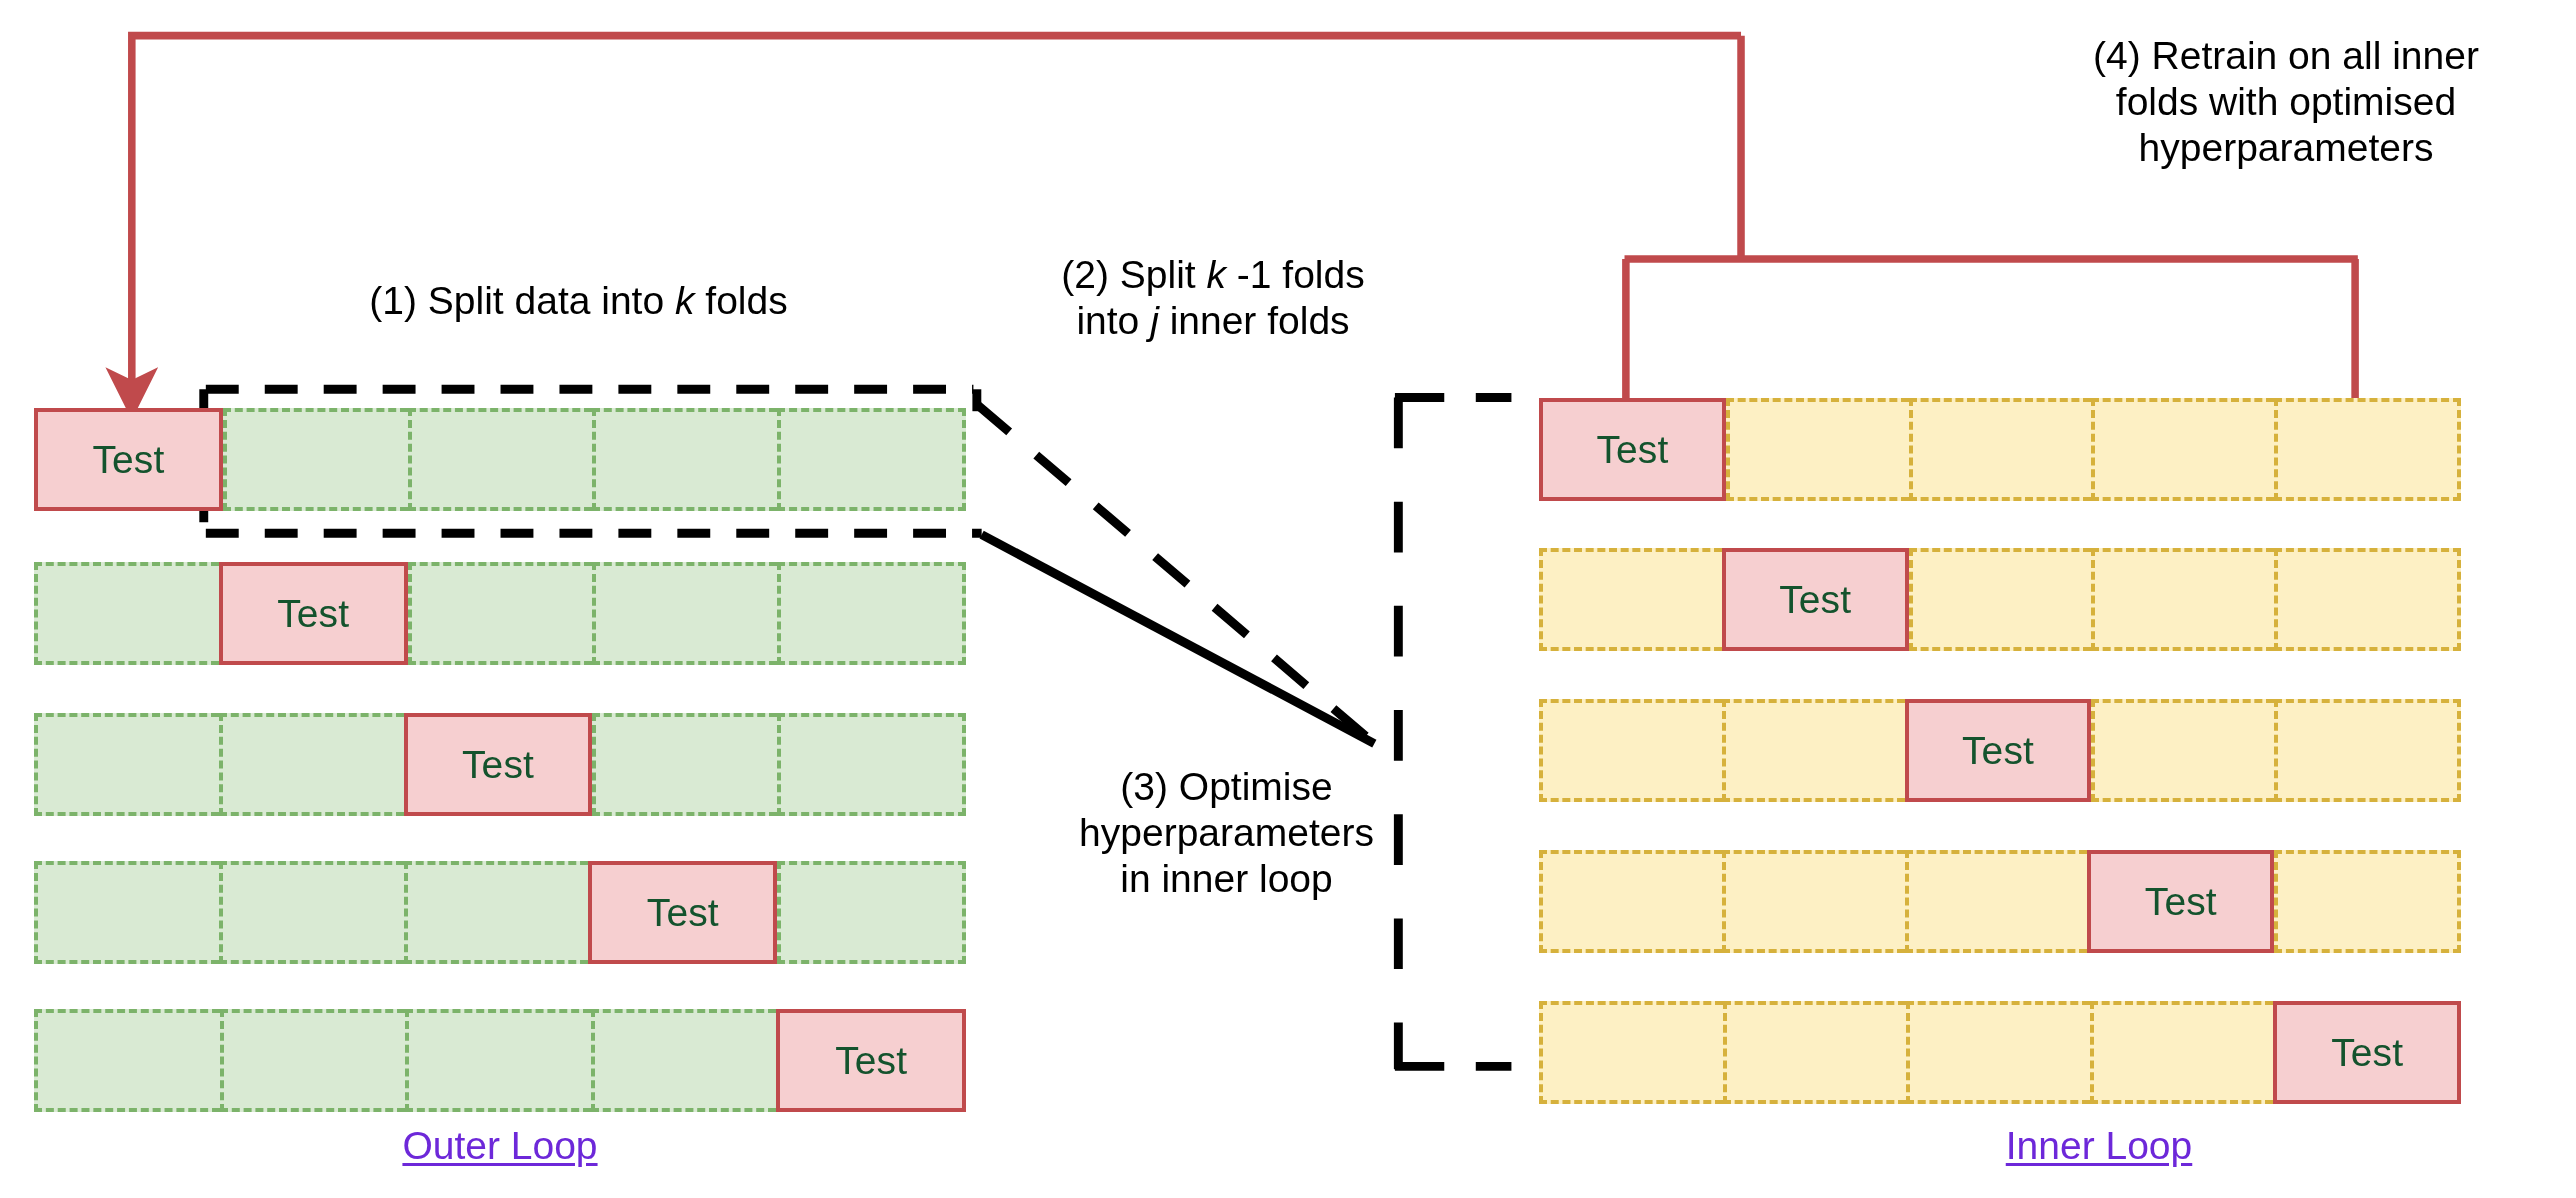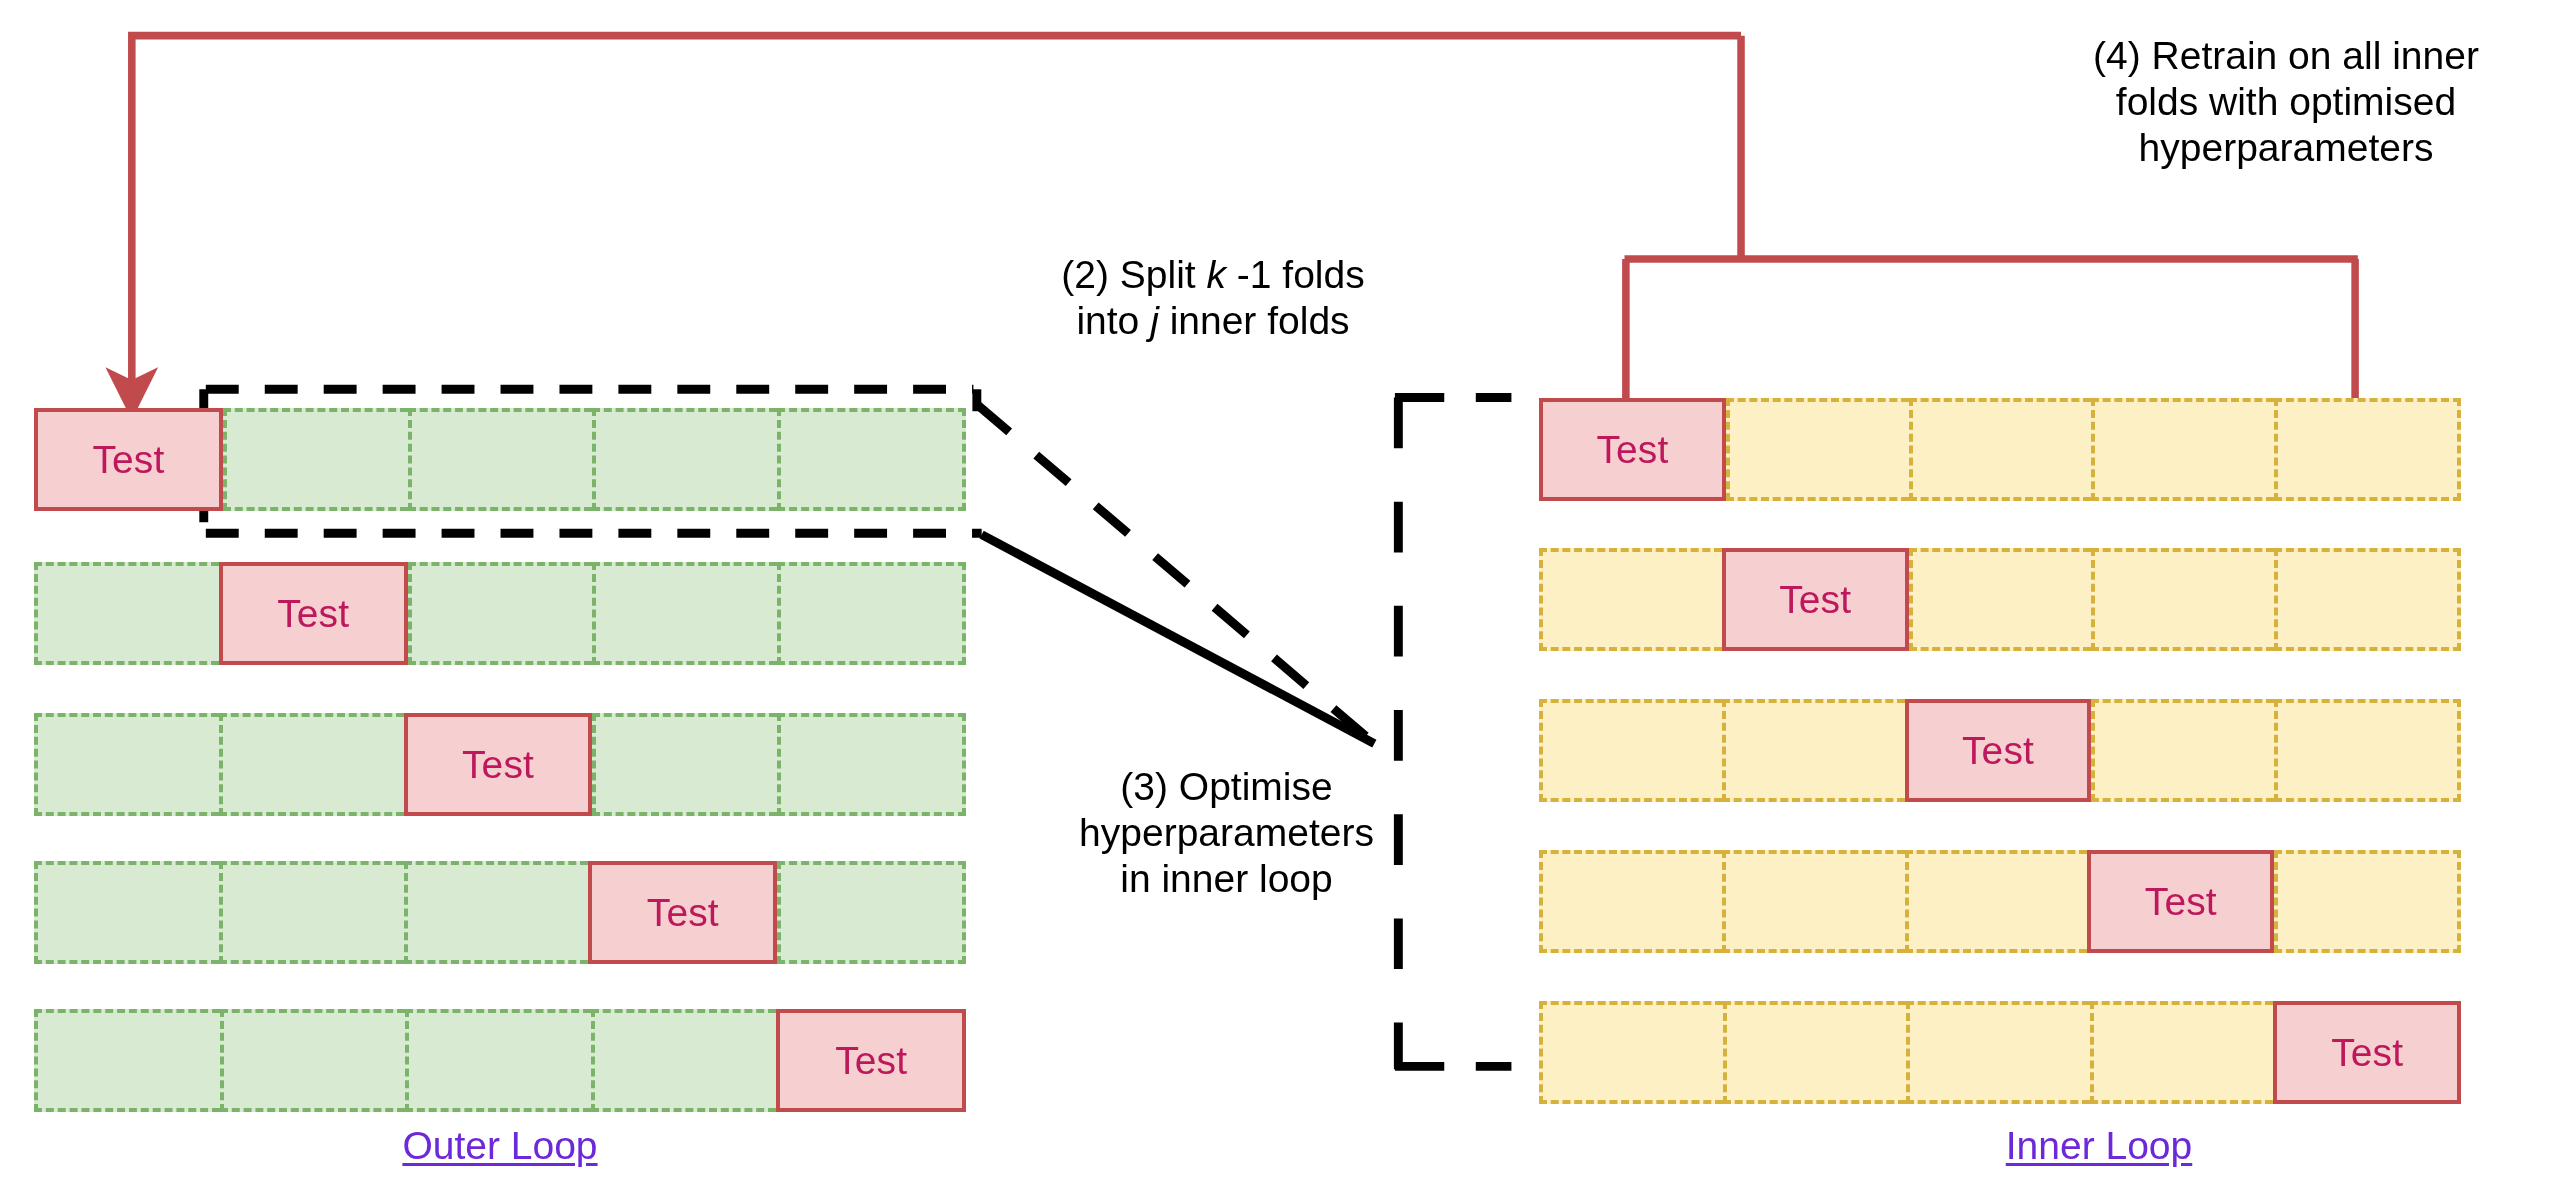--- a/index.html
+++ b/index.html
@@ -43,21 +43,21 @@
   .cell.test{
     background:#f6cfd0 !important;
     border:4.1px solid #c04a4c !important;
     z-index:5;
     display:flex;
     align-items:center;
     justify-content:center;
   }
   .cell.test .test-label{
     font-size:39px;
-    color:#be185d;
+    color:#14532d;
     line-height:1;
     letter-spacing:0.1px;
   }
 
   
   .caption{
     position:absolute;
     color:#000;
     font-size:39px;
     line-height:1.18;
@@ -106,20 +106,21 @@
     <line x1="2035" y1="580" x2="2205" y2="580" stroke="#000" stroke-width="13" stroke-dasharray="72 46"></line>
     <line x1="2040" y1="580" x2="2040" y2="1560" stroke="#000" stroke-width="13" stroke-dasharray="74 78"></line>
     <line x1="2035" y1="1556" x2="2205" y2="1556" stroke="#000" stroke-width="13" stroke-dasharray="72 46"></line>
   </svg>
 
 
   <div class="caption" style="left:2012px;top:33px;width:548px;text-align:center;">(4) Retrain on all inner
 folds with optimised
 hyperparameters</div>
 
+  <div class="caption" style="left:212px;top:278px;width:733px;">(1) Split data into <i>k</i> folds</div>
 
   <div class="caption" style="left:973px;top:252px;width:480px;"><span>(2) Split <i>k</i> -1 folds</span><br><span>into <i>j</i> inner folds</span></div>
 
   <div class="caption" style="left:1014px;top:764px;width:425px;">(3) Optimise
 hyperparameters
 in inner loop</div>
 
   <div>
 
     <div class="fold-row outer" style="left:34px;top:408px;width:932px;">

